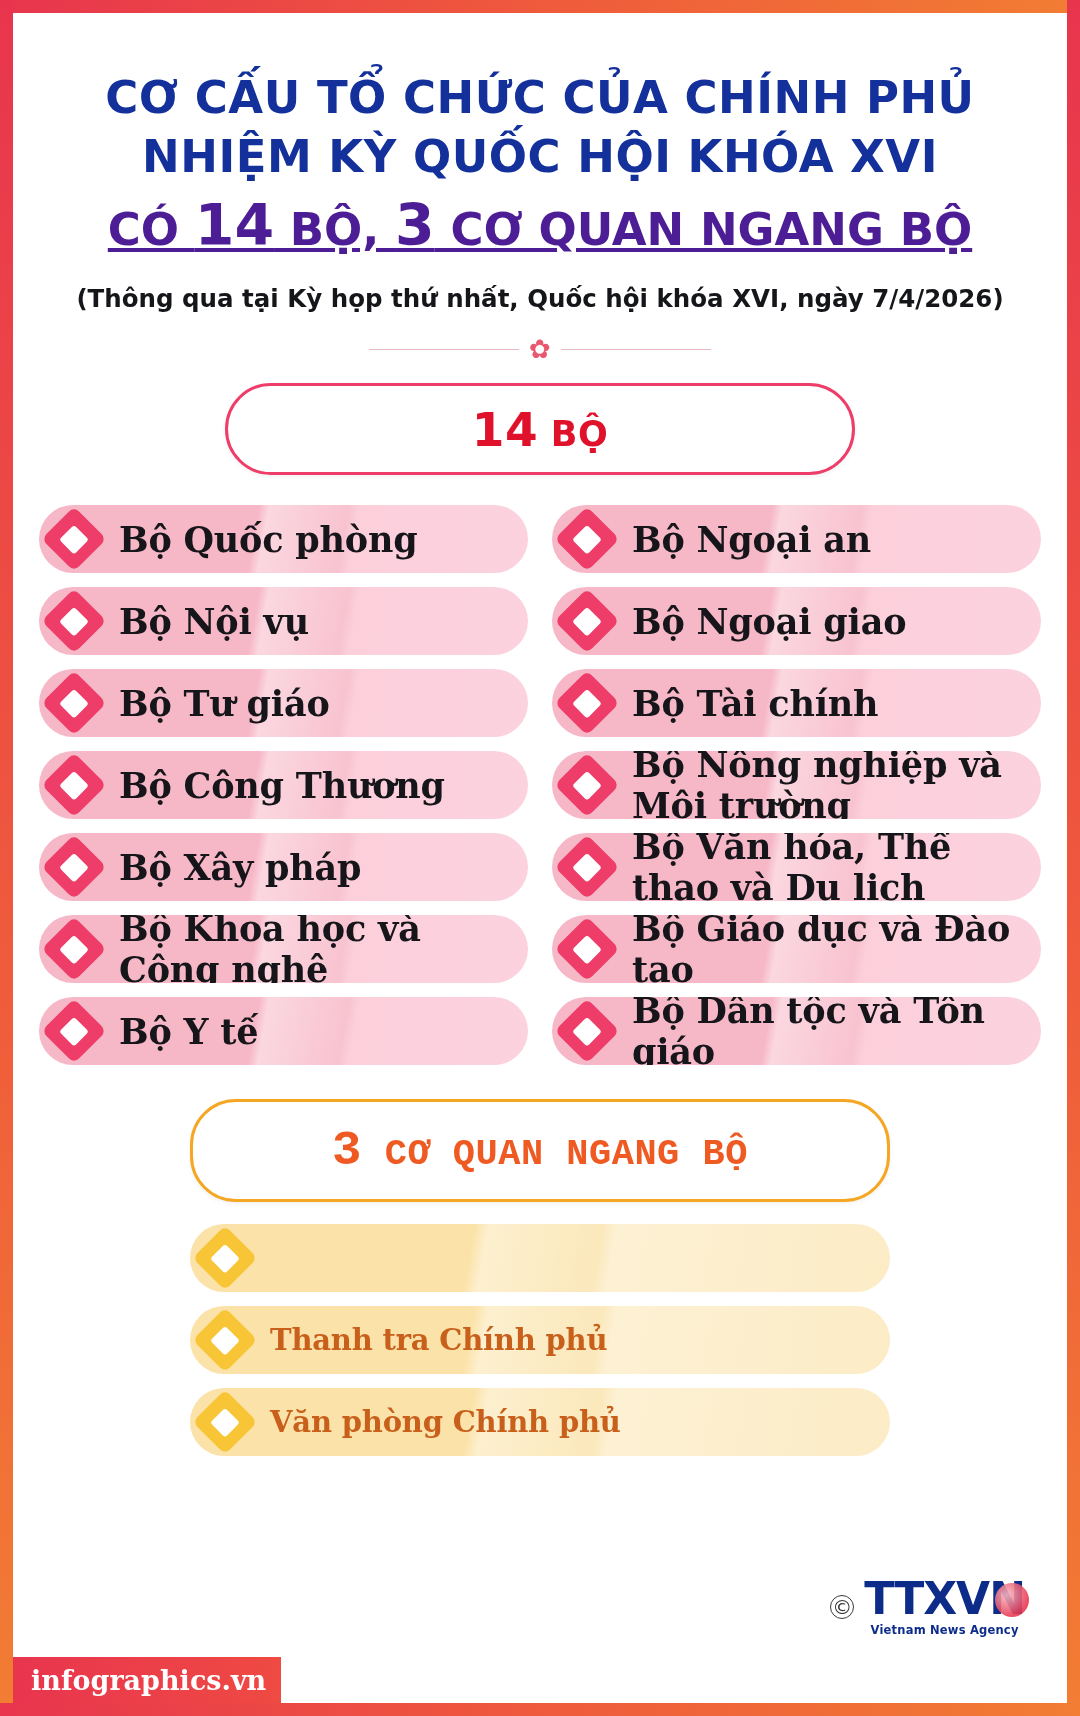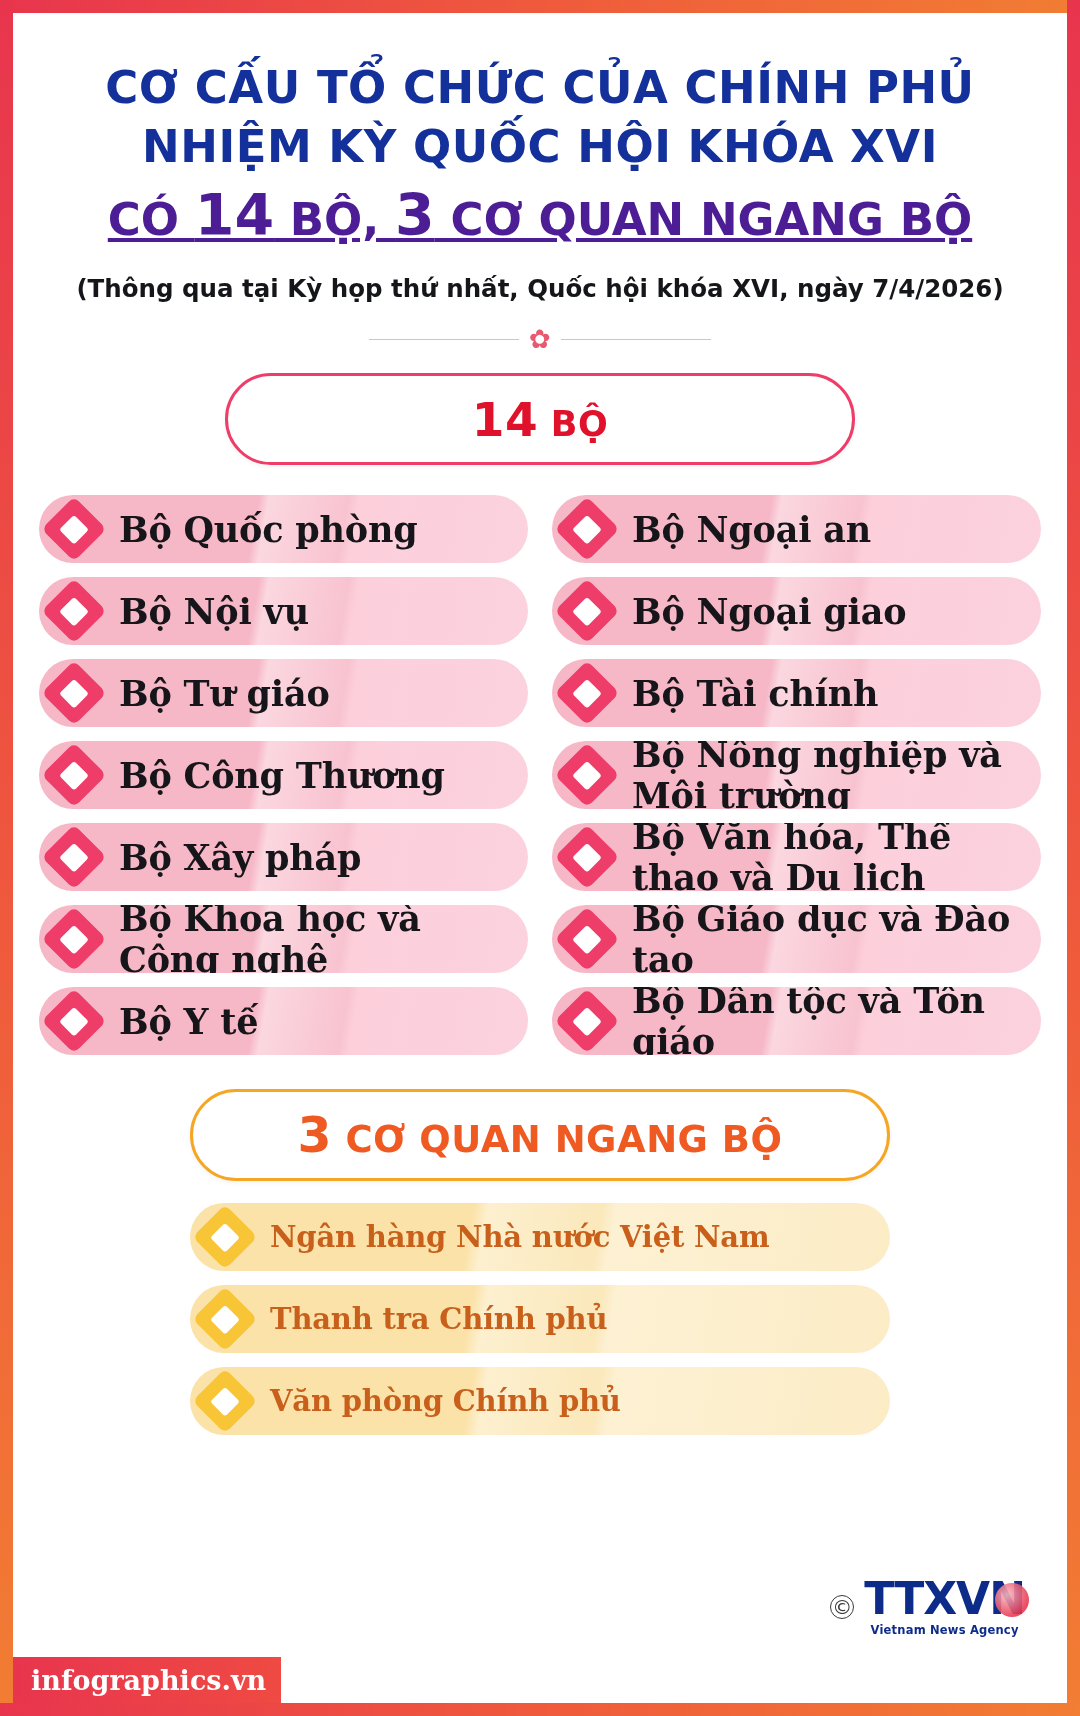--- a/index.html
+++ b/index.html
@@ -37,21 +37,21 @@
     bottom: 0; left: 0;
     width: 1080px; height: 13px;
     background: linear-gradient(90deg, #e8354e 0%, #ef5a3c 50%, #f27d33 100%);
   }
 
   .page {
     position: absolute;
     top: 13px; left: 13px;
     width: 1054px;
     height: 1690px;
-    padding: 8px 26px;
+    padding: 18px 26px;
   }
 
   
   .header { text-align: center; padding-top: 38px; }
 
   .title-line {
     font-size: 45px;
     font-weight: 800;
     color: #13309b;
     letter-spacing: 0.5px;
@@ -157,28 +157,29 @@
     font-weight: 700;
     color: #16161a;
     font-family: "DejaVu Serif", "Liberation Serif", serif;
     letter-spacing: -0.2px;
   }
 
   
   .pill-heading-2 {
     margin: 34px auto 0;
     width: 700px;
-    height: 92px;
+    height: 103px;
     border: 3px solid #f5a623;
     border-radius: 46px;
     display: flex;
     align-items: center;
     justify-content: center;
     background: #fff;
     box-shadow: 0 2px 5px rgba(0,0,0,0.05);
+    font-family: Liberation Mono, monospace;
   }
   .pill-heading-2 .txt {
     font-size: 37px;
     font-weight: 800;
     color: #ef5a23;
     letter-spacing: 0.5px;
   }
   .pill-heading-2 .num { font-size: 49px; }
 
   .list-2 {
@@ -376,21 +377,20 @@
 
   <div class="pill-heading-2">
     <div class="txt">
       <span class="num">3</span><span> CƠ QUAN NGANG BỘ</span>
     </div>
   </div>
 
   <div class="list-2">
     <div class="item-2">
       <div class="diamond-2"></div>
-      <div class="item-2-label">Ngân hàng Nhà nước Việt Nam</div>
     </div>
     <div class="item-2">
       <div class="diamond-2"></div>
       <div class="item-2-label">Thanh tra Chính phủ</div>
     </div>
     <div class="item-2">
       <div class="diamond-2"></div>
       <div class="item-2-label">Văn phòng Chính phủ</div>
     </div>
   </div>

